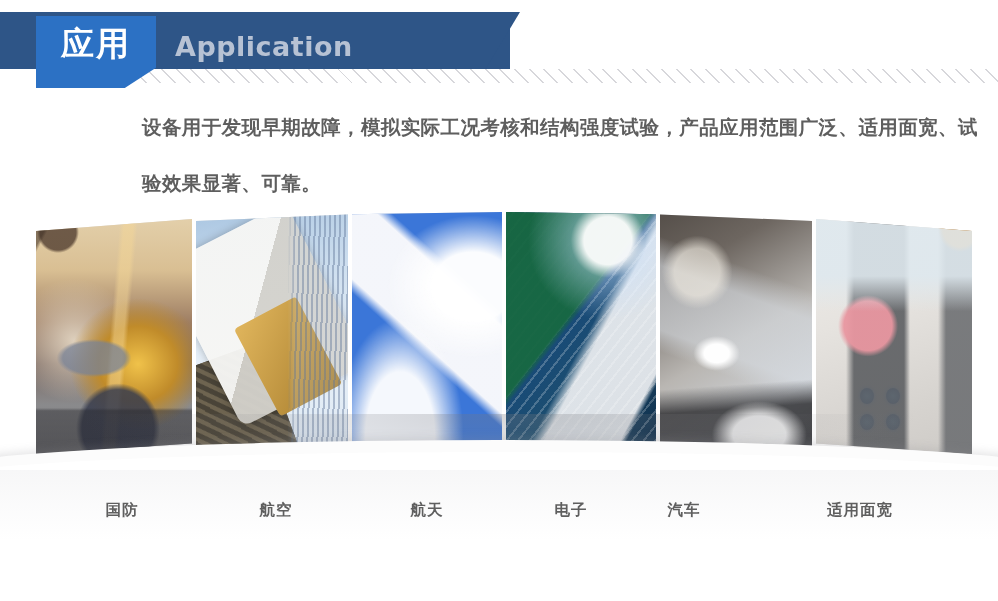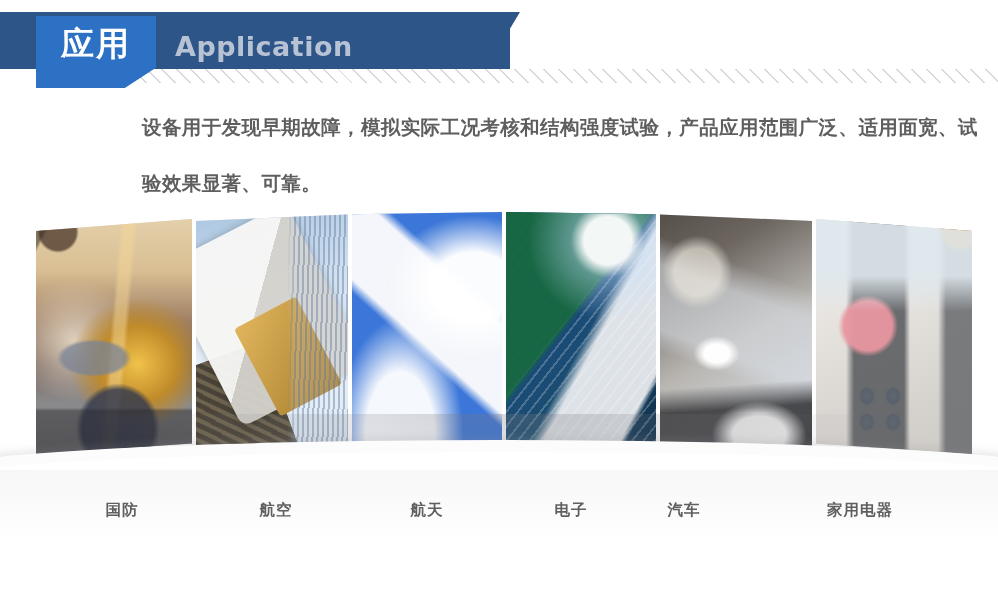--- a/index.html
+++ b/index.html
@@ -311,16 +311,16 @@
   <div class="arc-white"></div>
   <div class="arc-white-2"></div>
   <div class="arc-grad"></div>
 
   <div class="captions">
     <div class="caption c1">国防</div>
     <div class="caption c2">航空</div>
     <div class="caption c3">航天</div>
     <div class="caption c4">电子</div>
     <div class="caption c5">汽车</div>
-    <div class="caption c6">家用电器</div>
+    <div class="caption c6">适用面宽</div>
   </div>
 
 </div>
 
 </body></html>

